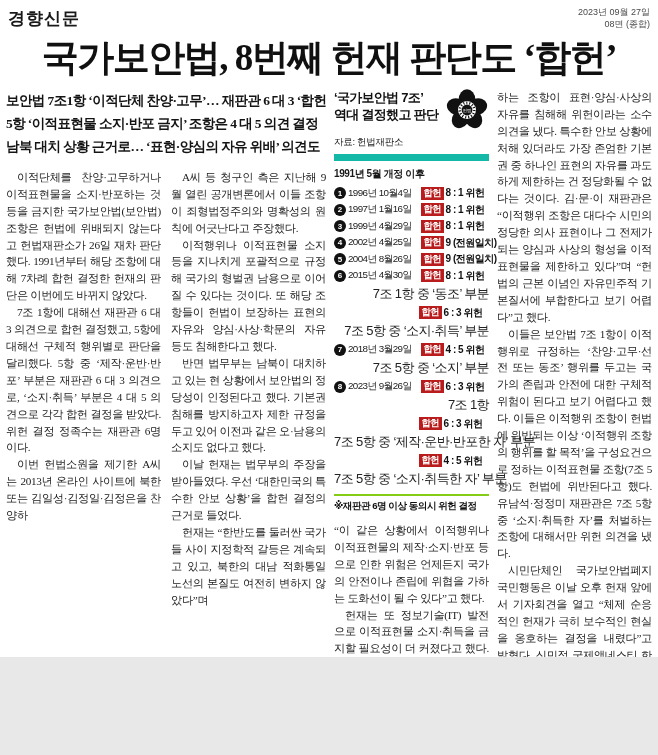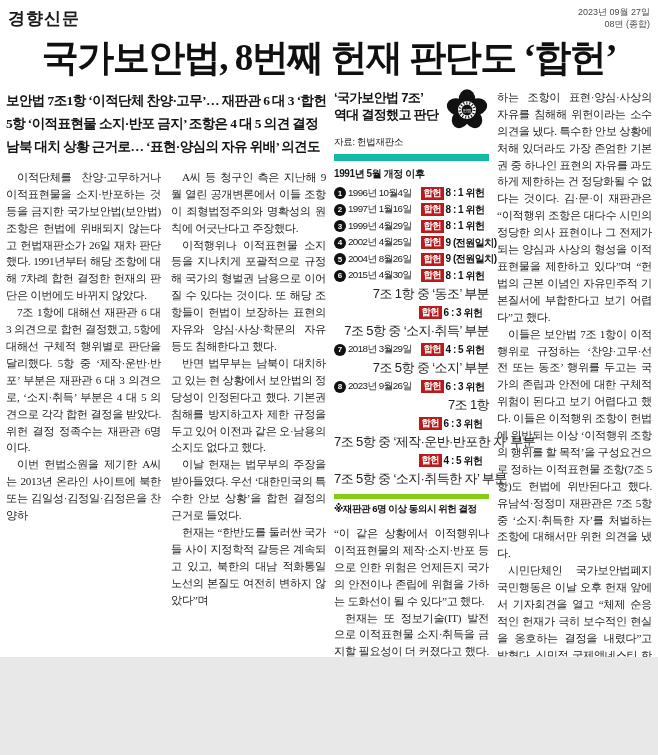--- a/index.html
+++ b/index.html
@@ -48,21 +48,21 @@
     font-size:8px;font-weight:700;display:inline-flex;align-items:center;justify-content:center;
   }
   .ibdate{flex:0 0 71px;font-size:9.8px;letter-spacing:-0.6px;color:#1a1a1a;}
   .ibbadge{
     background:#b91c1c;color:#fff;font-weight:700;font-size:9.3px;
     padding:0 2.5px;line-height:13px;letter-spacing:-0.5px;
   }
   .ibresult{font-weight:700;font-size:10px;letter-spacing:-0.5px;color:#111;}
   .ib-note{text-align:right;font-size:13px;letter-spacing:-0.6px;margin:1.5px 0;color:#222;white-space:nowrap;}
   .ib-foot{
-    border-top:5px solid #84cc16;margin-top:6px;padding-top:4px;
+    border-top:2px solid #84cc16;margin-top:6px;padding-top:4px;
     font-size:9.6px;font-weight:700;letter-spacing:-0.5px;color:#111;
   }
   
   .byline-block{text-align:right;margin-top:5px;}
   .byline{font-size:11.3px;letter-spacing:-0.3px;}
 </style>
 </head>
 <body>
 
 <div id="page">

